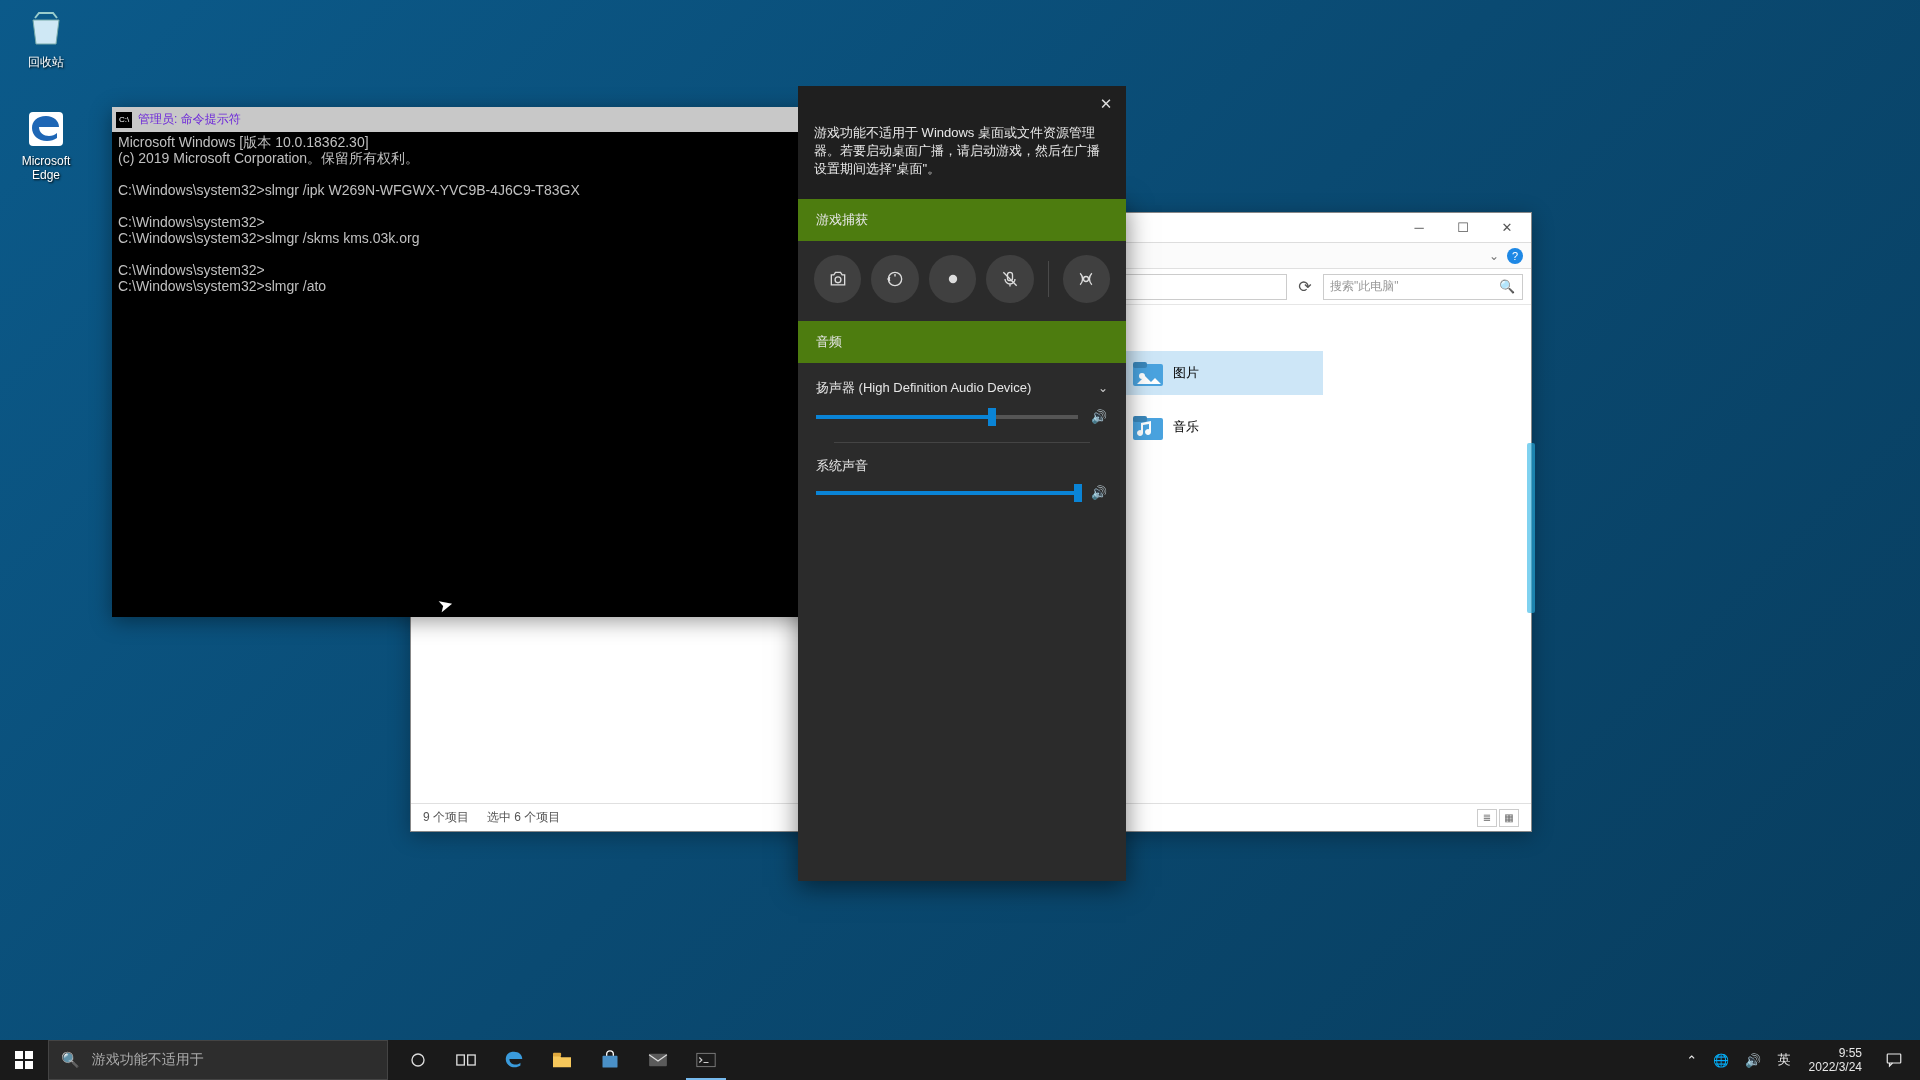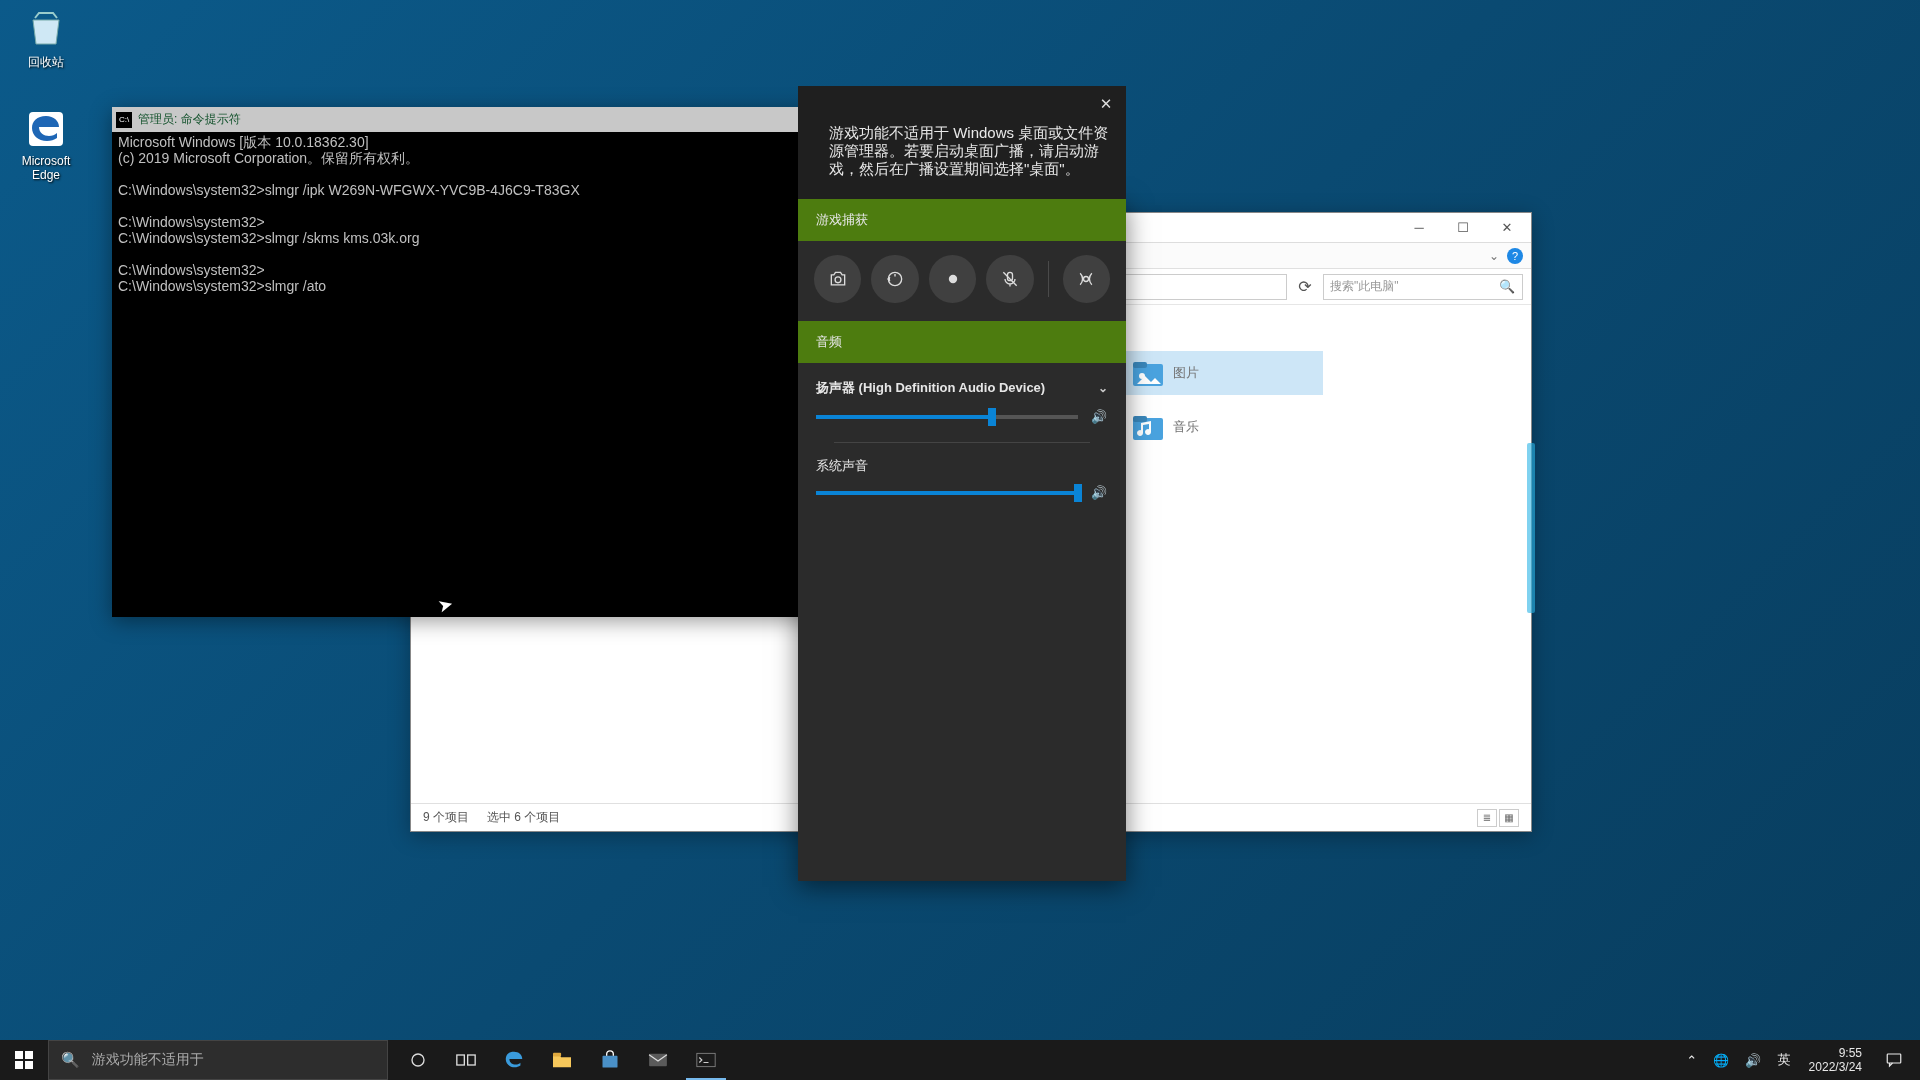--- a/index.html
+++ b/index.html
@@ -8,59 +8,59 @@
 
 
 .desktop-icon { position: absolute; width: 76px; text-align: center; cursor: pointer; }
 .desktop-icon .ic { width: 42px; height: 42px; margin: 0 auto 4px; }
 .desktop-icon .lbl { color: #fff; font-size: 12px; text-shadow: 1px 1px 2px #000; }
 
 
 .cmd-window { position: absolute; left: 112px; top: 107px; width: 980px; height: 510px; background: #000; box-shadow: 0 4px 20px rgba(0,0,0,0.4); }
 .cmd-title { height: 25px; background: #c8c8c8; display: flex; align-items: center; padding: 0 4px; font-size: 12px; }
 .cmd-title .ico { width: 16px; height: 16px; background: #000; margin-right: 6px; display:flex;align-items:center;justify-content:center;color:#fff;font-size:8px;}
-.cmd-title .ttxt { flex: 1; color: #14532d; }
+.cmd-title .ttxt { flex: 1; color: #6d28d9; }
 .cmd-title .wbtn { width: 44px; height: 22px; display: flex; align-items: center; justify-content: center; color: #555; font-size: 12px; }
 .cmd-body { position: relative; height: calc(100% - 25px); background: #000; color: #c0c0c0; font-family: Consolas, monospace; font-size: 14px; padding: 2px 6px; white-space: pre; line-height: 16px; }
 .cmd-scroll { position: absolute; right: 0; top: 0; width: 18px; height: 100%; background: #2b2b2b; }
 .cmd-scroll .thumb { position:absolute; top:0; left:0; right:0; height:14px; background:#666;}
 
 
 .explorer { position: absolute; left: 410px; top: 212px; width: 1122px; height: 620px; background: #fff; box-shadow: 0 4px 20px rgba(0,0,0,0.3); border: 1px solid #888; }
 .exp-title { height: 30px; background: #fff; display: flex; align-items: center; justify-content: flex-end; padding-right: 2px; border-bottom: 1px solid #ddd; }
 .exp-title .wbtn { width: 44px; height: 28px; display:flex;align-items:center;justify-content:center;color:#555;font-size:13px;}
 .exp-ribbon { height: 26px; background: #fbfbfb; border-bottom: 1px solid #e0e0e0; display:flex;align-items:center;justify-content:flex-end;padding-right:8px;}
 .exp-ribbon .chev { color:#777; font-size:12px; margin-right:8px;}
 .exp-ribbon .help { width:16px;height:16px;border-radius:50%;background:#1e88e5;color:#fff;font-size:11px;display:flex;align-items:center;justify-content:center;}
 .exp-nav { height: 36px; display:flex;align-items:center;padding:0 8px;gap:6px;border-bottom:1px solid #e6e6e6;}
 .exp-nav .addr { flex:1; height:26px;border:1px solid #ccc; display:flex;align-items:center;}
 .exp-nav .addr .dd { width:20px;text-align:center;color:#666;font-size:10px;}
 .exp-nav .rf { width:24px;text-align:center;color:#555;}
 .exp-nav .search { width:200px;height:26px;border:1px solid #ccc;display:flex;align-items:center;padding:0 6px;color:#999;font-size:12px;position:relative;}
 .exp-nav .search .mag { position:absolute;right:6px;color:#888;font-size:13px;}
 .exp-content { position:relative; height: calc(100% - 30px - 26px - 36px - 28px); background:#fff; }
-.exp-item { position:absolute; display:flex; align-items:center; gap:8px; padding:4px 8px; font-size:13px; color:#737373; width:200px; height:44px;text-align:center;}
+.exp-item { position:absolute; display:flex; align-items:center; gap:8px; padding:4px 8px; font-size:13px; color:#000000; width:200px; height:44px;text-align:center;}
 .exp-item.sel { background:#cde6f7; }
 .exp-item .fico { width:34px;height:34px; }
 .exp-status { height:28px;border-top:1px solid #e0e0e0;display:flex;align-items:center;padding:0 12px;font-size:12px;color:#555;gap:18px;}
 .exp-status .viewbtns { margin-left:auto; display:flex; gap:2px;}
 .exp-status .vb { width:20px;height:18px;border:1px solid #ccc;display:flex;align-items:center;justify-content:center;font-size:10px;color:#666;}
 .exp-snap { position:absolute; right:-4px; top:230px; width:8px; height:170px; background:rgba(44,180,230,0.6); border-radius:2px;}
 
 
 .gamebar { position: absolute; left: 798px; top: 199px; width: 328px; background: #2b2b2b; color: #e6e6e6; box-shadow: 0 6px 24px rgba(0,0,0,0.5); padding-bottom: 6px; height: 682px; }
 .gamebar .strip { position:absolute; left:0; top:-113px; width:328px; height:113px; background:#1f1f1f; }
 .gamebar .strip .close { position:absolute; right:8px; top:6px; width:24px; height:24px; color:#ddd; font-size:15px; display:flex;align-items:center;justify-content:center; cursor:pointer;}
-.gamebar .strip .msg { position:absolute; left:16px; right:16px; top:38px; font-size:15px; color:#e8e8e8; line-height:18px;margin-left:15px;}
+.gamebar .strip .msg { position:absolute; left:16px; right:16px; top:38px; font-size:13px; color:#e8e8e8; line-height:18px;}
 .gb-section-title { height:42px; display:flex; align-items:center; padding:0 18px; font-size:13px; background:#4d7c0f; }
 .gb-capture-row { display:flex; gap:10px; padding:14px 16px 18px; align-items:center; }
 .gb-btn { width:48px; height:48px; border-radius:50%; background:#404040; display:flex;align-items:center;justify-content:center; color:#ddd; cursor:pointer; }
 .gb-sep { width:1px; height:36px; background:#4a4a4a; margin:0 4px; }
 .gb-audio { padding: 10px 18px 8px; }
-.gb-device { display:flex; align-items:center; justify-content:space-between; font-size:13px; padding:6px 0 10px;font-weight:bold; }
+.gb-device { display:flex; align-items:center; justify-content:space-between; font-size:13px; padding:6px 0 10px; }
 .gb-device .chev { color:#ccc; font-size:12px;}
 .gb-slider-row { display:flex; align-items:center; gap:12px; padding:2px 0 14px; }
 .gb-slider { flex:1; position:relative; height:4px; background:#555; }
 .gb-slider .fill { position:absolute; left:0; top:0; bottom:0; background:#0a84d6; }
 .gb-slider .knob { position:absolute; top:50%; width:8px; height:18px; background:#0a84d6; transform:translate(-50%,-50%); }
 .gb-vol-ico { width:18px; text-align:center; color:#ddd; font-size:13px;}
 .gb-hr { height:1px; background:#444; margin:4px 18px 10px; }
 .gb-label { font-size:13px; padding:4px 0 8px; }
 
 

